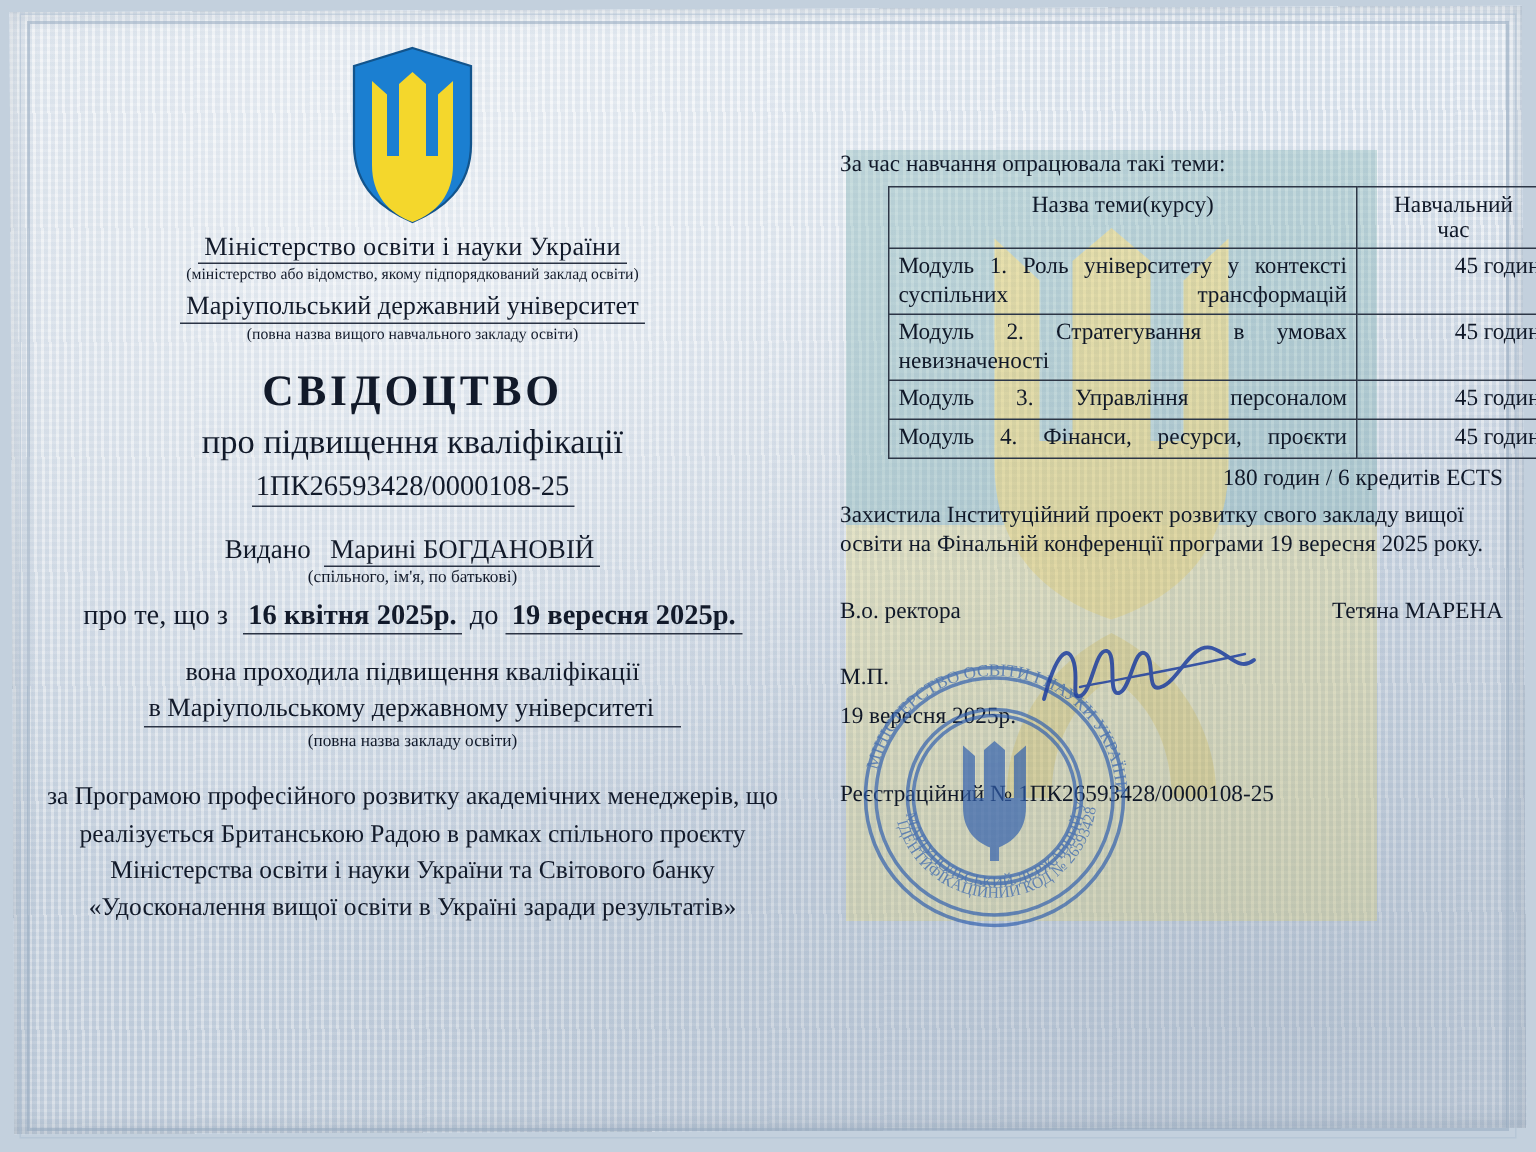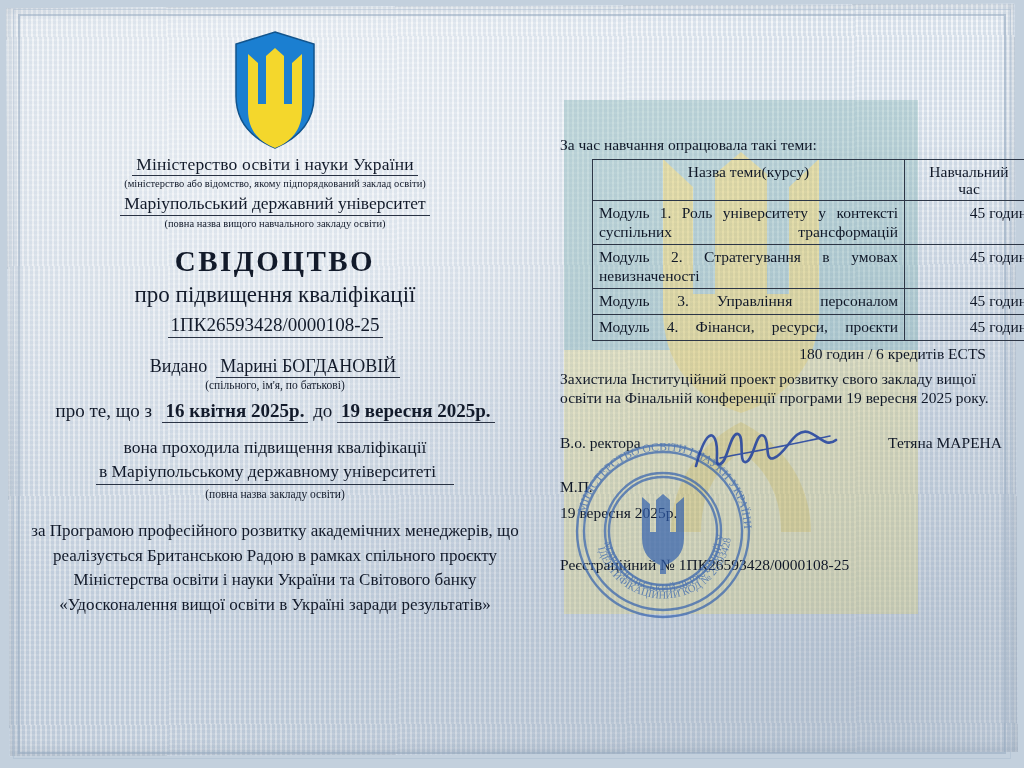--- a/index.html
+++ b/index.html
@@ -172,21 +172,21 @@
     font-size: 17px;
     margin-top: 16px;
     line-height: 1.45;
     text-align: center;
   }
 
   
   .right-col {
     position: absolute;
     left: 560px;
-    top: 136px;
+    top: 101px;
     width: 442px;
     color: #101828;
   }
 
   .topics-intro {
     font-size: 15.5px;
     margin-bottom: 5px;
   }
 
   table.topics {
@@ -212,21 +212,21 @@
   }
   td.topic {
     text-align: justify;
     text-align-last: justify;
     line-height: 1.2;
   }
   .total-line {
     text-align: right;
     font-size: 15.5px;
     margin-top: 4px;
-    padding-right: 16px;
+    padding-right: 0;
   }
   .defended {
     font-size: 15.5px;
     margin-top: 6px;
     line-height: 1.28;
   }
   .sign-row {
     position: relative;
     margin-top: 26px;
     font-size: 15.5px;

